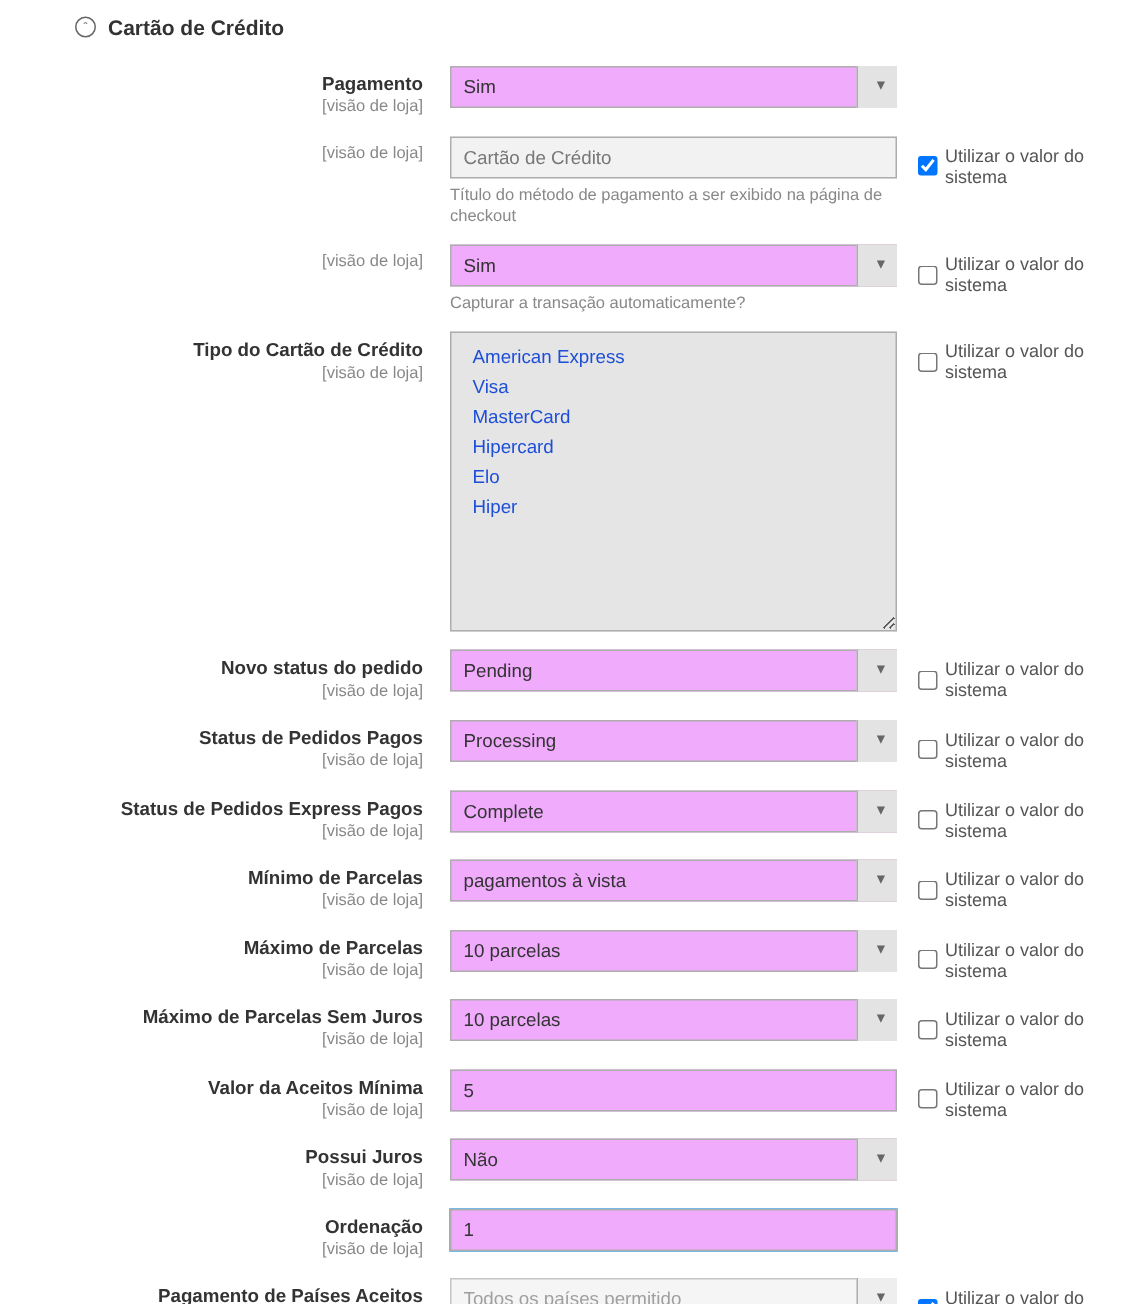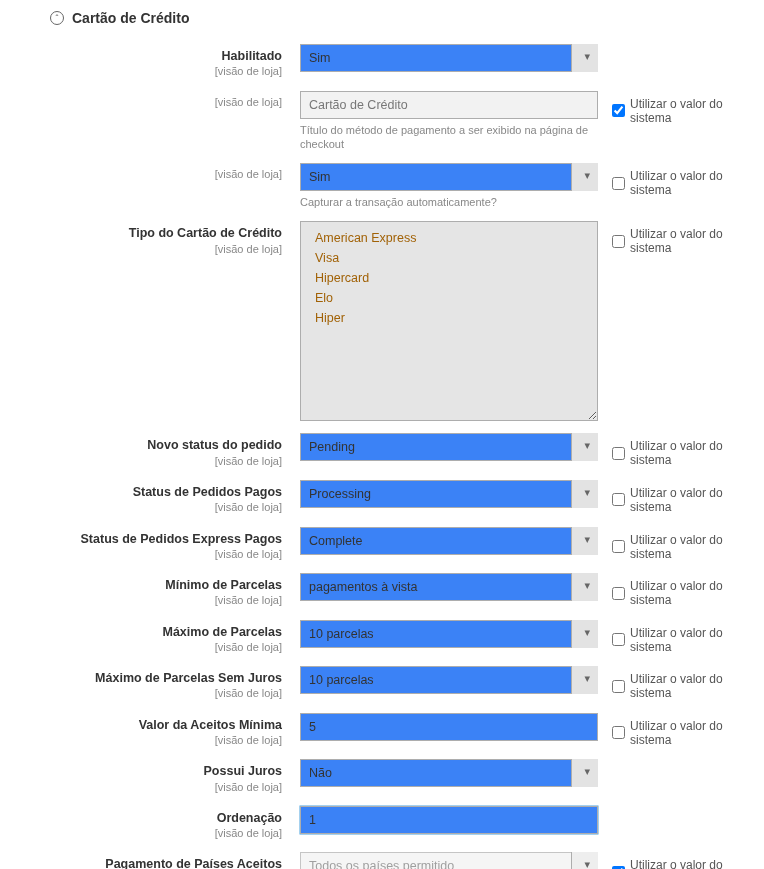--- a/index.html
+++ b/index.html
@@ -70,21 +70,21 @@
       font-size: 12px;
       color: #555;
     }
     select, input[type="text"] {
       width: 100%;
       height: 28px;
       border: 1px solid #adadad;
       font-size: 12.5px;
       padding: 0 8px;
       color: #333;
-      background: #3b82f6;
+      background: #f0abfc;
       font-family: inherit;
     }
     select {
       appearance: none;
       -webkit-appearance: none;
       padding-right: 28px;
       background-repeat: no-repeat;
       background-position: right 0 center;
     }
     .select-wrap {
@@ -127,21 +127,21 @@
       height: 200px;
       border: 1px solid #adadad;
       background: #e5e5e5;
       padding: 6px 0;
       resize: both;
       overflow: auto;
     }
     .multiselect-item {
       padding: 3px 14px;
       font-size: 12.5px;
-      color: #a16207;
+      color: #1d4ed8;
       cursor: default;
     }
     input[type="checkbox"] {
       width: 13px;
       height: 13px;
       cursor: pointer;
     }
     .focused {
       border: 1px solid #4aa3e0;
       outline: none;
@@ -151,21 +151,21 @@
 </head>
 <body>
 
 <div class="section-header">
   <span class="collapse-icon">ˆ</span>
   <span class="section-title">Cartão de Crédito</span>
 </div>
 
 <div class="form-row">
   <div class="label-col">
-    <div class="label-main">Habilitado</div>
+    <div class="label-main">Pagamento</div>
     <div class="label-scope">[visão de loja]</div>
   </div>
   <div class="field-col">
     <div class="select-wrap"><select><option>Sim</option></select></div>
   </div>
 </div>
 
 <div class="form-row">
   <div class="label-col">
     <div class="label-scope">[visão de loja]</div>
@@ -196,20 +196,21 @@
 
 <div class="form-row">
   <div class="label-col">
     <div class="label-main">Tipo do Cartão de Crédito</div>
     <div class="label-scope">[visão de loja]</div>
   </div>
   <div class="field-col">
     <div class="multiselect">
       <div class="multiselect-item">American Express</div>
       <div class="multiselect-item">Visa</div>
+      <div class="multiselect-item">MasterCard</div>
       <div class="multiselect-item">Hipercard</div>
       <div class="multiselect-item">Elo</div>
       <div class="multiselect-item">Hiper</div>
     </div>
   </div>
   <div class="checkbox-col">
     <input type="checkbox" style="">
     <span>Utilizar o valor do sistema</span>
   </div>
 </div>

